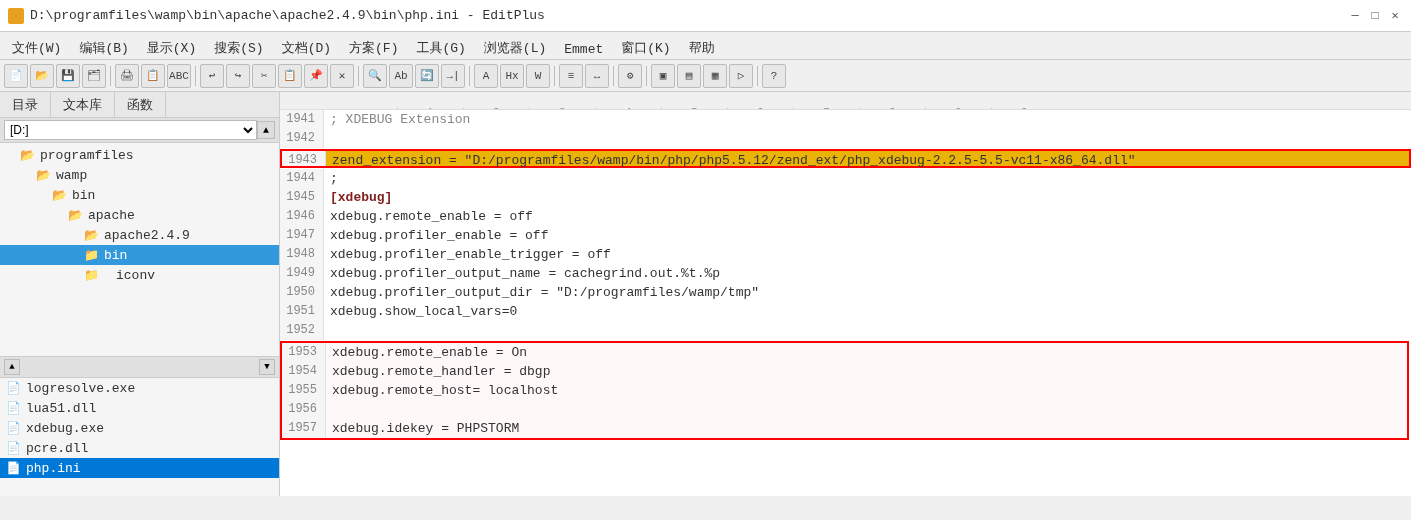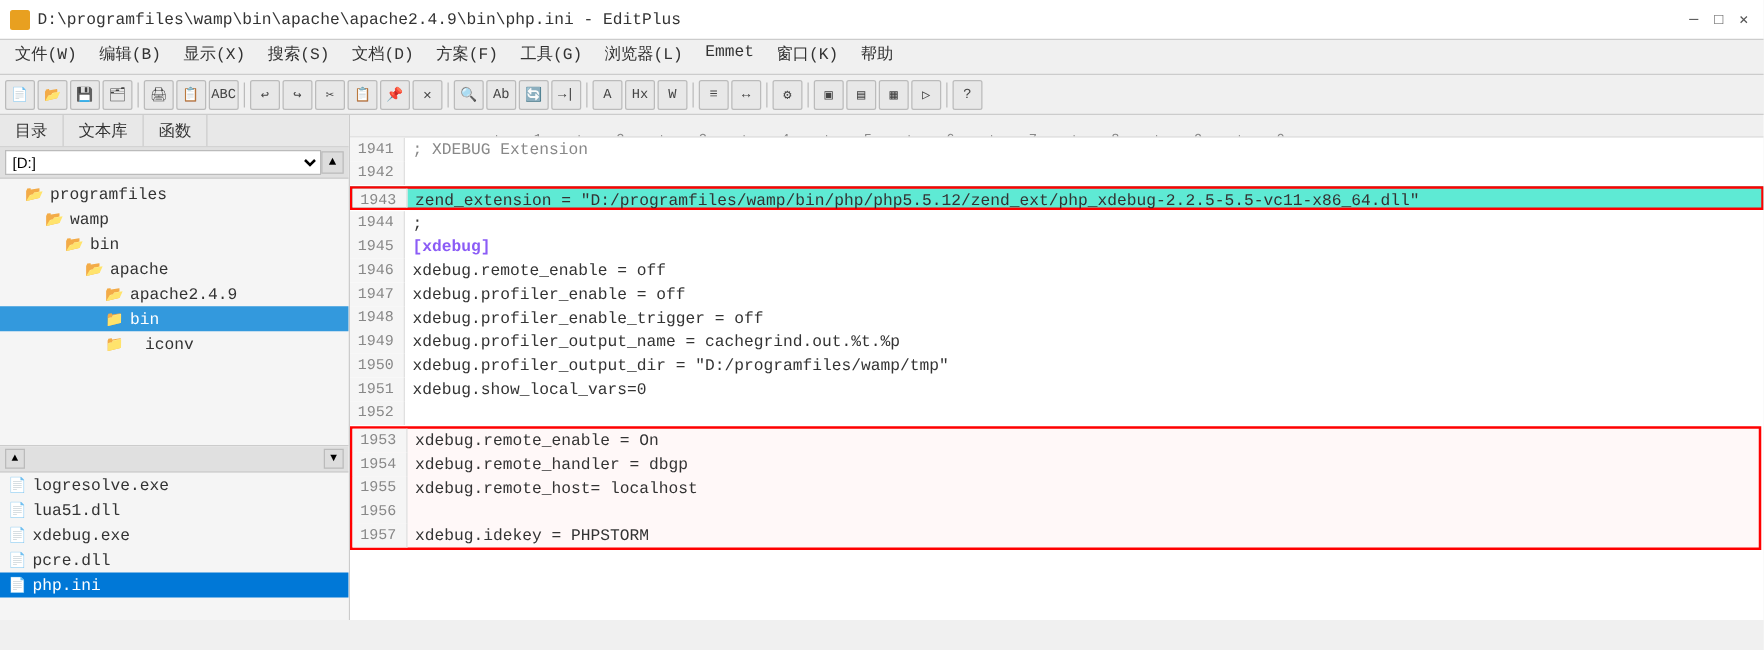--- a/index.html
+++ b/index.html
@@ -49,21 +49,21 @@
       font-size: 12px;
       color: #555;
       cursor: pointer;
     }
 
     
     .menu-bar {
       background: #f0f0f0;
       height: 28px;
       display: flex;
-      align-items: flex-start;
+      align-items: flex-end;
       padding: 0 4px;
       border-bottom: 1px solid #ccc;
       gap: 2px;
     }
     .menu-item {
       padding: 2px 8px;
       font-size: 13px;
       color: #333;
       cursor: pointer;
       white-space: nowrap;
@@ -259,21 +259,21 @@
       border-right: 1px solid #e0e0e0;
       font-size: 12px;
       user-select: none;
     }
     .line-content {
       padding-left: 6px;
       white-space: pre;
       color: #333;
     }
     .code-comment { color: #888; }
-    .code-section { color: #8b5cf6; font-weight: bold; }
+    .code-section { color: #7f1d1d; font-weight: bold; }
   </style>
 </head>
 <body>
 
 <div class="title-bar">
   <div class="title-bar-left">
     <span class="title-bar-icon"></span>
     <span>D:\programfiles\wamp\bin\apache\apache2.4.9\bin\php.ini - EditPlus</span>
   </div>
   <div class="title-bar-controls">
@@ -417,21 +417,21 @@
       <div class="code-line">
         <span class="line-num">1941</span>
         <span class="line-content code-comment">; XDEBUG Extension</span>
       </div>
 
       <div class="code-line">
         <span class="line-num">1942</span>
         <span class="line-content"></span>
       </div>
 
-      <div class="code-line" style="border: 2px solid red; background:#5eead4; margin: 1px 0;">
+      <div class="code-line" style="border: 2px solid red; background:#eab308; margin: 1px 0;">
         <span class="line-num">1943</span>
         <span class="line-content">zend_extension = "D:/programfiles/wamp/bin/php/php5.5.12/zend_ext/php_xdebug-2.2.5-5.5-vc11-x86_64.dll"</span>
       </div>
 
       <div class="code-line">
         <span class="line-num">1944</span>
         <span class="line-content">;</span>
       </div>
 
       <div class="code-line">

